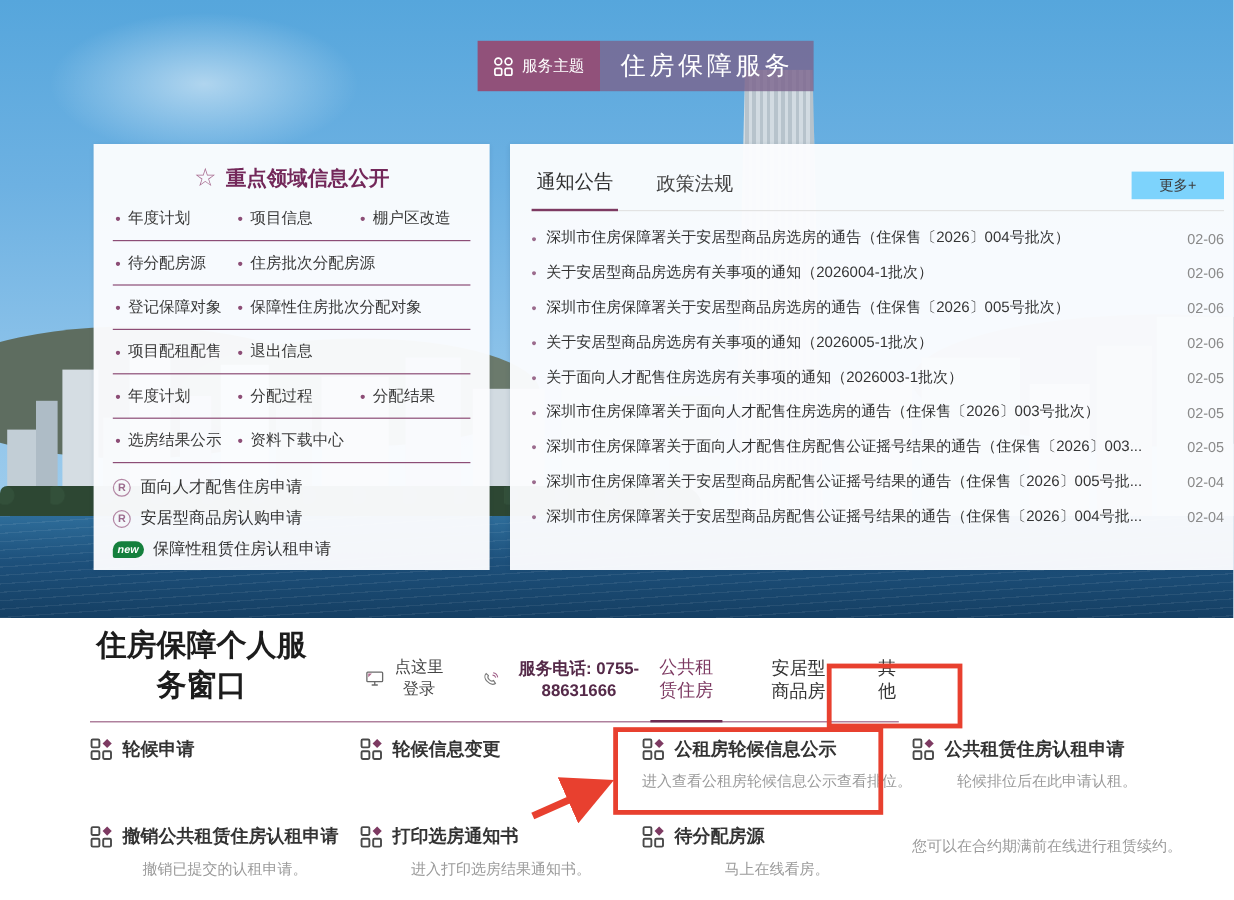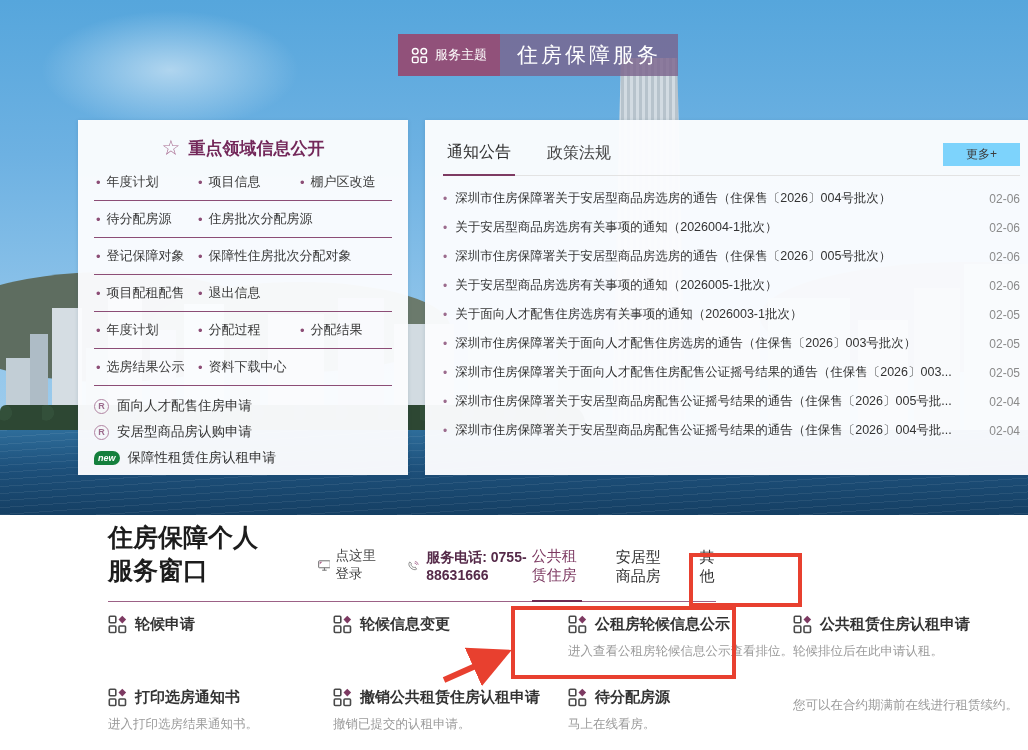--- a/index.html
+++ b/index.html
@@ -56,21 +56,21 @@
   .np-tab.active { color:#2f2f2f; border-bottom:2px solid #7d3a62; margin-bottom:-1px; }
   .more-btn { margin-left:auto; margin-bottom:9px; background:#7dd3fc; color:#3c3c3c; font-size:12px;
     padding:3px 23px; cursor:pointer;text-align:right; }
   .n-list { padding-top:8px; }
   .n-row { display:flex; align-items:center; height:29px; cursor:pointer; }
   .n-dot { color:#9b6b8d; font-size:12px; margin-right:8px; }
   .n-title { flex:1 1 auto; font-size:12.5px; color:#333; white-space:nowrap; overflow:hidden; text-overflow:ellipsis; }
   .n-date { flex:0 0 auto; margin-left:10px; font-size:12px; color:#8a8a8a; }
 
   
-  .bottom { position:absolute; left:0; top:515px; width:824px; height:235px; background:#fff; padding:0 108px; }
+  .bottom { position:absolute; left:0; top:515px; width:824px; height:235px; background:#fff; padding:0 75px;text-align:center; }
   .bh { display:flex; align-items:flex-end; height:87px; border-bottom:1px solid #9c6186; }
   .bh-title { font-size:25px; font-weight:bold; color:#1c1c1c; padding-bottom:14px; }
   .bh-login { display:flex; align-items:center; gap:5px; margin-left:44px; padding-bottom:18px;
     font-size:13.5px; color:#444; cursor:pointer; }
   .bh-phone { display:flex; align-items:center; gap:7px; margin-left:28px; padding-bottom:18px;
     font-size:14px; font-weight:bold; color:#552a49; }
   .bh-tabs { margin-left:auto; display:flex; gap:34px; align-items:flex-end; }
   .bh-tab { font-size:15px; color:#333; padding-bottom:15px; cursor:pointer; }
   .bh-tab.active { color:#7d3a62; border-bottom:2px solid #6d2b52; margin-bottom:-1px; }
   .svc-grid { margin-top:13px; display:grid; grid-template-columns:225px 235px 225px auto; row-gap:28px; }
@@ -351,35 +351,35 @@
           <div class="svc-desc">轮候排位后在此申请认租。</div>
         </div>
         <div class="svc">
           <div class="svc-head">
             <svg width="19" height="19" viewBox="0 0 19 19">
               <rect x="1.3" y="1.3" width="6.5" height="6.5" rx="1" fill="none" stroke="#4a4a4a" stroke-width="1.6"></rect>
               <rect x="1.3" y="11" width="6.5" height="6.5" rx="1" fill="none" stroke="#4a4a4a" stroke-width="1.6"></rect>
               <rect x="11" y="11" width="6.5" height="6.5" rx="1" fill="none" stroke="#4a4a4a" stroke-width="1.6"></rect>
               <rect x="11.6" y="1.9" width="5.4" height="5.4" fill="#7d3a62" transform="rotate(45 14.3 4.6)"></rect>
             </svg>
+            <span class="svc-title">撤销公共租赁住房认租申请</span>
+          </div>
+          <div class="svc-desc">撤销已提交的认租申请。</div>
+        </div>
+        <div class="svc">
+          <div class="svc-head">
+            <svg width="19" height="19" viewBox="0 0 19 19">
+              <rect x="1.3" y="1.3" width="6.5" height="6.5" rx="1" fill="none" stroke="#4a4a4a" stroke-width="1.6"></rect>
+              <rect x="1.3" y="11" width="6.5" height="6.5" rx="1" fill="none" stroke="#4a4a4a" stroke-width="1.6"></rect>
+              <rect x="11" y="11" width="6.5" height="6.5" rx="1" fill="none" stroke="#4a4a4a" stroke-width="1.6"></rect>
+              <rect x="11.6" y="1.9" width="5.4" height="5.4" fill="#7d3a62" transform="rotate(45 14.3 4.6)"></rect>
+            </svg>
             <span class="svc-title">打印选房通知书</span>
           </div>
           <div class="svc-desc">进入打印选房结果通知书。</div>
-        </div>
-        <div class="svc">
-          <div class="svc-head">
-            <svg width="19" height="19" viewBox="0 0 19 19">
-              <rect x="1.3" y="1.3" width="6.5" height="6.5" rx="1" fill="none" stroke="#4a4a4a" stroke-width="1.6"></rect>
-              <rect x="1.3" y="11" width="6.5" height="6.5" rx="1" fill="none" stroke="#4a4a4a" stroke-width="1.6"></rect>
-              <rect x="11" y="11" width="6.5" height="6.5" rx="1" fill="none" stroke="#4a4a4a" stroke-width="1.6"></rect>
-              <rect x="11.6" y="1.9" width="5.4" height="5.4" fill="#7d3a62" transform="rotate(45 14.3 4.6)"></rect>
-            </svg>
-            <span class="svc-title">撤销公共租赁住房认租申请</span>
-          </div>
-          <div class="svc-desc">撤销已提交的认租申请。</div>
         </div>
         <div class="svc">
           <div class="svc-head">
             <svg width="19" height="19" viewBox="0 0 19 19">
               <rect x="1.3" y="1.3" width="6.5" height="6.5" rx="1" fill="none" stroke="#4a4a4a" stroke-width="1.6"></rect>
               <rect x="1.3" y="11" width="6.5" height="6.5" rx="1" fill="none" stroke="#4a4a4a" stroke-width="1.6"></rect>
               <rect x="11" y="11" width="6.5" height="6.5" rx="1" fill="none" stroke="#4a4a4a" stroke-width="1.6"></rect>
               <rect x="11.6" y="1.9" width="5.4" height="5.4" fill="#7d3a62" transform="rotate(45 14.3 4.6)"></rect>
             </svg>
             <span class="svc-title">待分配房源</span>

